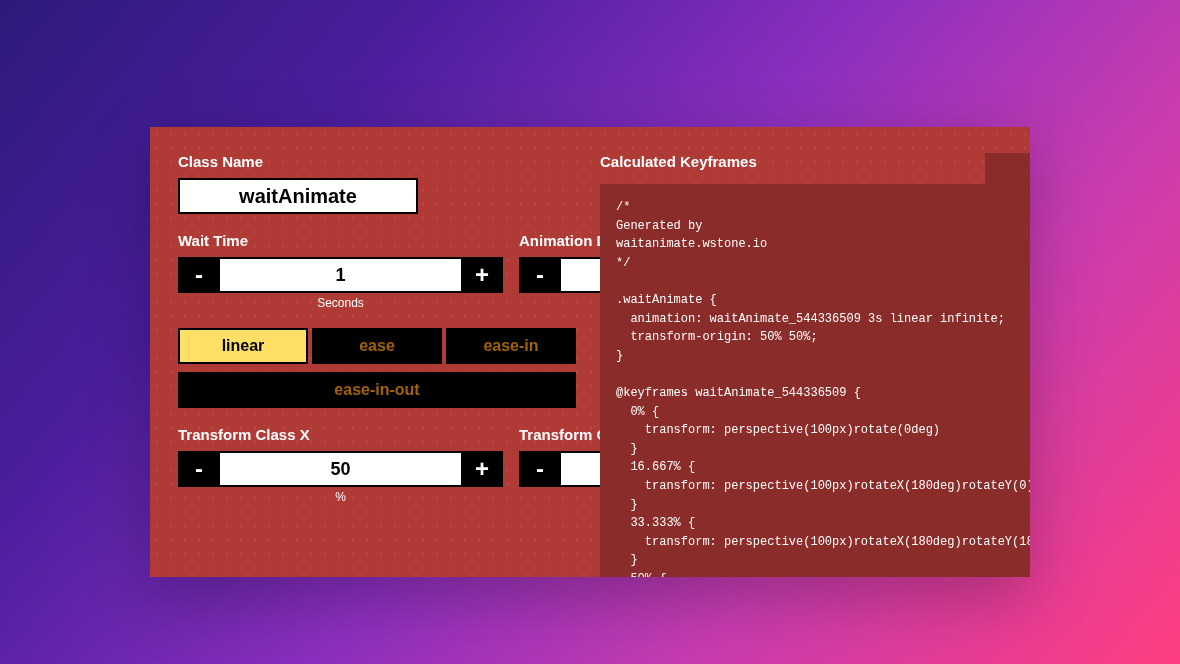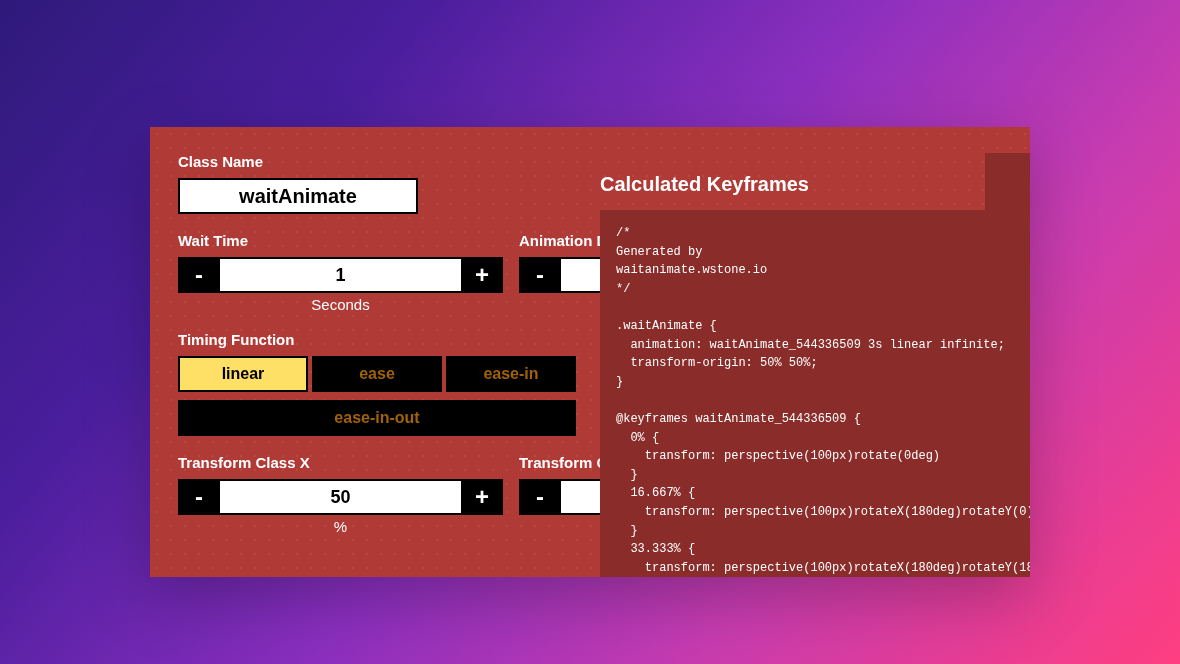--- a/index.html
+++ b/index.html
@@ -37,34 +37,34 @@
     width: 42px; height: 36px; background: #000; color: #fff;
     font-size: 24px; font-weight: 700; display: flex;
     align-items: center; justify-content: center; cursor: pointer;
     user-select: none; border: 2px solid #000;
   }
   .step-input {
     flex: 1; height: 36px; background: #fff; color: #000;
     border-top: 2px solid #000; border-bottom: 2px solid #000; border-left: none; border-right: none;
     font-size: 18px; font-weight: 700; text-align: center; outline: none;
   }
-  .unit { text-align: center; font-size: 15px; color: #fff; margin-top: 3px; font-weight: 400; }
+  .unit { text-align: center; font-size: 12px; color: #fff; margin-top: 3px; font-weight: 400; }
 
   .timing-group { margin-top: 18px; }
   .timing-row { display: flex; gap: 4px; }
   .timing-btn {
     flex: 1; height: 36px; background: #000; color: #a16207; border: 2px solid #000;
     font-size: 16px; font-weight: 700; display: flex;
     align-items: center; justify-content: center; cursor: pointer;
   }
   .timing-btn.active { background: #ffe066; color: #000; }
   .timing-row.full { margin-top: 8px; }
   .timing-row.full .timing-btn { flex: 1; }
 
-  .output-heading { font-size: 20px; font-weight: 600; margin-bottom: 14px; margin-top: 20px; }
+  .output-heading { font-size: 15px; font-weight: 600; margin-bottom: 14px; }
   .code-block {
     background: #8a2d2a; padding: 14px 16px 60px 16px;
     font-family: "Consolas", "Courier New", monospace;
     font-size: 12px; line-height: 1.55; color: #fff; white-space: pre;
     height: 400px; overflow: hidden;
   }
 
   .preview-box {
     position: absolute; top: 0; right: 0; width: 108px; height: 128px;
     background: #8a2d2a; display: flex; align-items: center; justify-content: center;
@@ -97,21 +97,20 @@
         <div class="stepper">
           <div class="step-btn">-</div>
           <input class="step-input" type="text" value="2" style="">
           <div class="step-btn">+</div>
         </div>
         <div class="unit">Seconds</div>
       </div>
     </div>
 
     <div class="timing-group">
-      <div class="label">Timing Function</div>
       <div class="timing-row">
         <div class="timing-btn active">linear</div>
         <div class="timing-btn">ease</div>
         <div class="timing-btn">ease-in</div>
       </div>
       <div class="timing-row full">
         <div class="timing-btn">ease-in-out</div>
       </div>
     </div>
 

